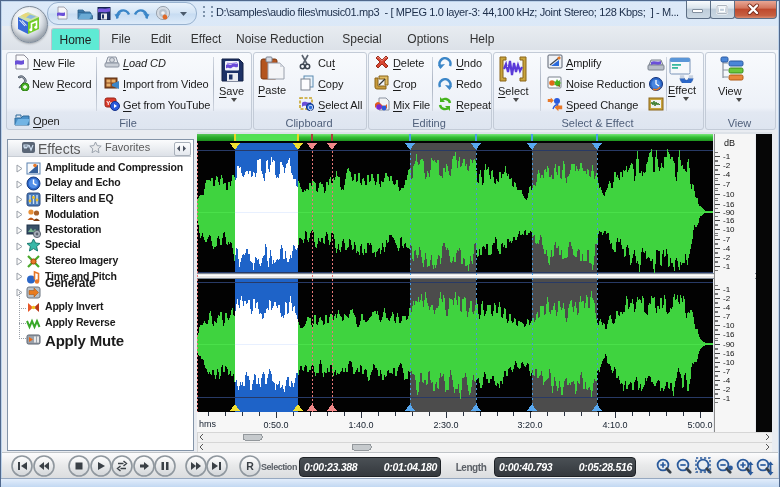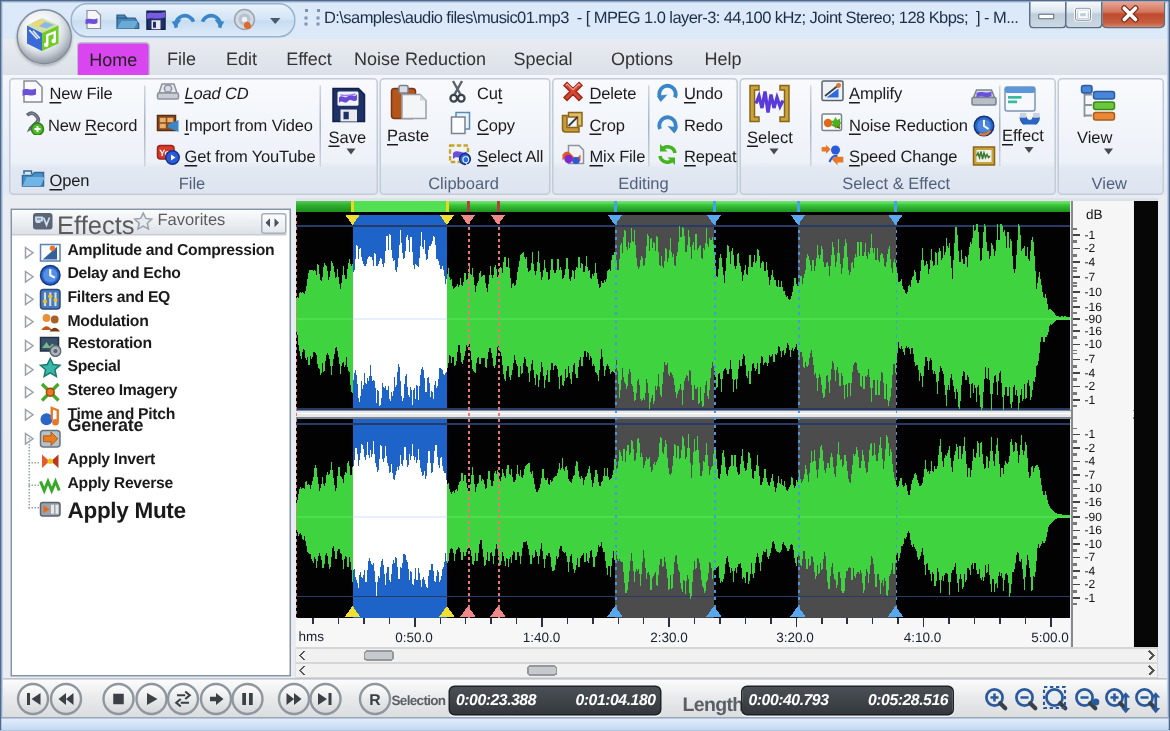--- a/index.html
+++ b/index.html
@@ -17,21 +17,21 @@
     background:linear-gradient(#eaf3fc,#d3e4f5 48%,#c7dcf2 52%,#ddebf9);}
   #title{left:216px;top:6px;width:466px;height:16px;font-size:11px;letter-spacing:-0.38px;color:#1c2e4a;white-space:nowrap;}
   .winbtn{top:1px;height:17px;border:1px solid #5d6f85;border-top:none;}
   #btn-min{left:686px;width:23px;border-radius:0 0 3px 3px;background:linear-gradient(#f8fbfd,#dce6ee 40%,#bfcdda 50%,#ccd9e4);}
   #btn-max{left:710px;width:23px;border-radius:0 0 3px 3px;background:linear-gradient(#f8fbfd,#dce6ee 40%,#bfcdda 50%,#ccd9e4);}
   #btn-close{left:734px;width:41px;border-radius:0 0 4px 4px;background:linear-gradient(#e8a795,#d4775f 40%,#bf4a2e 50%,#c65f40 85%,#d98a70);}
   
   #tabrow{left:2px;top:26px;width:776px;height:24px;
     background:linear-gradient(#e8ecf1,#dce1e8);border-bottom:1px solid #eef1f5;}
   .tab{top:28px;height:22px;line-height:22px;font-size:12px;color:#333;text-align:center;}
-  #tab-home{left:51px;width:47px;background:#d946ef;border:1px solid #bac3cf;border-bottom:none;
+  #tab-home{left:51px;width:47px;background:#5eead4;border:1px solid #bac3cf;border-bottom:none;
     border-radius:3px 3px 0 0;color:#222;}
   
   #logo{left:11px;top:6px;width:35px;height:35px;border-radius:50%;
     background:radial-gradient(circle at 38% 30%,#ffffff,#e8ecf0 45%,#b9c2cc 72%,#8d99a6);
     border:1px solid #7e8b9a;box-shadow:inset 0 -3px 5px rgba(0,0,0,.18), 0 1px 2px rgba(0,0,0,.25);}
   
   #ribbon{left:2px;top:50px;width:776px;height:80px;
     background:linear-gradient(#f3f6fa,#e8eef6 60%,#e2e9f3);border-bottom:1px solid #b9c1cd;}
   .grp{top:52px;height:76px;border:1px solid #c3cbd7;border-radius:3px;
     background:linear-gradient(#f8fafd,#edf1f8 72%,#e2e8f2 78%,#dee5f0);}
@@ -303,21 +303,21 @@
       <rect x="11" y="20" width="14" height="5" rx="1.5" fill="#e8883c" stroke="#b05a14"></rect>
     </svg>
   <div style="margin-top:0">View</div><span class="caret"></span></div>
 
 <div class="abs" style="left:7px;top:139px;width:185px;height:310px;border:1px solid #8494a8;background:#fff;"></div>
 <div class="abs" style="left:8px;top:140px;width:183px;height:16px;background:linear-gradient(#fbfcfd,#e9ecf0 60%,#dde1e7);border-bottom:1px solid #c8cdd4;"></div>
 <div class="abs" style="left:22px;top:142px;width:13px;height:11px;background:#5a6676;border-radius:2px;"></div>
 <svg class="abs" style="left:23px;top:143px" width="11" height="9" viewBox="0 0 11 9">
     <path d="M1 2h4v2H1zM1 5h3M6 2l2 5 2-5" stroke="#cde" stroke-width="1.2" fill="none"></path>
   </svg>
-<div class="abs" style="left:38px;top:141px;font-size:17px;color:#5a5a5a;">Effects</div>
+<div class="abs" style="left:38px;top:141px;font-size:14px;color:#5a5a5a;">Effects</div>
 <svg class="abs" style="left:89px;top:141px" width="13" height="13" viewBox="0 0 13 13">
     <path d="M6.5 1 l1.7 3.6 4 .5 -3 2.7 .8 3.9 -3.5-2 -3.5 2 .8-3.9 -3-2.7 4-.5z" fill="#e8eaec" stroke="#9aa2ac"></path>
   </svg>
 <div class="abs" style="left:105px;top:141px;font-size:11px;color:#5a5a5a;">Favorites</div>
 <div class="abs" style="left:174px;top:142px;width:15px;height:12px;background:linear-gradient(#fcfdfe,#e4e8ee);border:1px solid #a8b0ba;border-radius:2px;"></div>
 <svg class="abs" style="left:176px;top:145px" width="12" height="7" viewBox="0 0 12 7">
     <path d="M4 0.5 L1 3.5 L4 6.5z M7 0.5 L10 3.5 L7 6.5z" fill="#4a5260"></path>
   </svg>
 <svg class="abs" style="left:16px;top:164px" width="7" height="9" viewBox="0 0 7 9">
     <path d="M1 1 L6 4.5 L1 8 Z" fill="#fdfdfd" stroke="#9aa0a8"></path>
@@ -674,21 +674,21 @@
     <rect x="166" y="9" width="2.5" height="8" fill="#3a4046"></rect>
 <path d="M191 9 L196 13 L191 17z M196 9 L201 13 L196 17z" fill="#3a4046"></path>
 <path d="M212 9 L218 13 L212 17z" fill="#3a4046"></path>
     <rect x="219" y="9" width="2" height="8" fill="#3a4046"></rect>
 <text x="250" y="17" font-size="10.5" font-weight="bold" fill="#3a4046" text-anchor="middle" font-family="Liberation Sans">R</text>
 </svg>
 <div class="abs" style="left:261px;top:462px;width:32px;text-align:right;font-size:9px;font-weight:bold;color:#5a5f66;letter-spacing:-0.45px;">Selection</div>
 <div class="abs" style="left:299px;top:457px;width:140px;height:18px;background:linear-gradient(#4a5055,#34383d);border:1px solid #1e2226;border-radius:4px;box-shadow:0 1px 0 rgba(255,255,255,.7);"></div>
 <div class="abs" style="left:304px;top:461px;width:60px;letter-spacing:-0.3px;font-size:10.5px;font-weight:bold;font-style:italic;color:#fff;">0:00:23.388</div>
 <div class="abs" style="left:377px;top:461px;width:60px;text-align:right;letter-spacing:-0.3px;font-size:10.5px;font-weight:bold;font-style:italic;color:#fff;">0:01:04.180</div>
-<div class="abs" style="left:455px;top:462px;width:32px;text-align:right;font-size:13px;font-weight:bold;color:#5a5f66;letter-spacing:-0.45px;">Length</div>
+<div class="abs" style="left:455px;top:462px;width:32px;text-align:center;font-size:10px;font-weight:bold;color:#5a5f66;letter-spacing:-0.45px;">Length</div>
 <div class="abs" style="left:494px;top:457px;width:140px;height:18px;background:linear-gradient(#4a5055,#34383d);border:1px solid #1e2226;border-radius:4px;box-shadow:0 1px 0 rgba(255,255,255,.7);"></div>
 <div class="abs" style="left:499px;top:461px;width:60px;letter-spacing:-0.3px;font-size:10.5px;font-weight:bold;font-style:italic;color:#fff;">0:00:40.793</div>
 <div class="abs" style="left:572px;top:461px;width:60px;text-align:right;letter-spacing:-0.3px;font-size:10.5px;font-weight:bold;font-style:italic;color:#fff;">0:05:28.516</div>
 <svg class="abs" style="left:655px;top:455px" width="124" height="26" viewBox="0 0 124 26">
 <defs>
       <g id="mag">
         <circle cx="0" cy="0" r="5.4" fill="#e8f0f8" fill-opacity="0.5" stroke="#2a5a9c" stroke-width="1.8"></circle>
         <line x1="3.8" y1="3.8" x2="7.2" y2="7.2" stroke="#384048" stroke-width="2.8" stroke-linecap="round"></line>
       </g>
     </defs>

